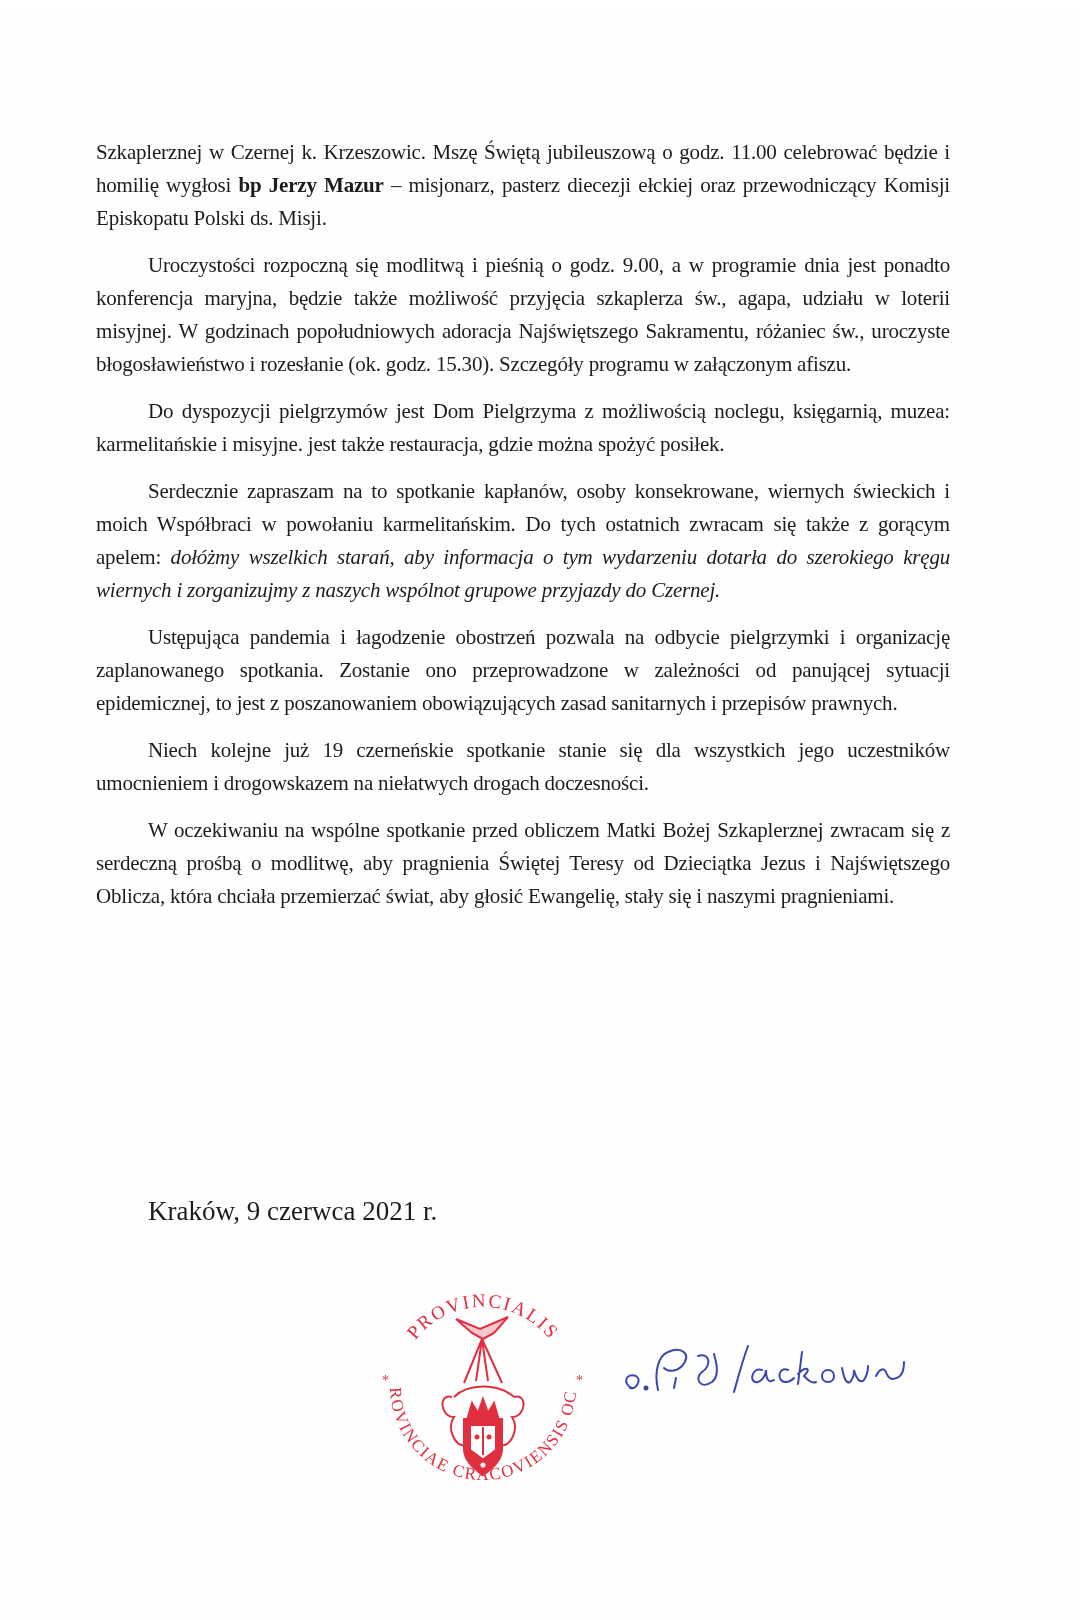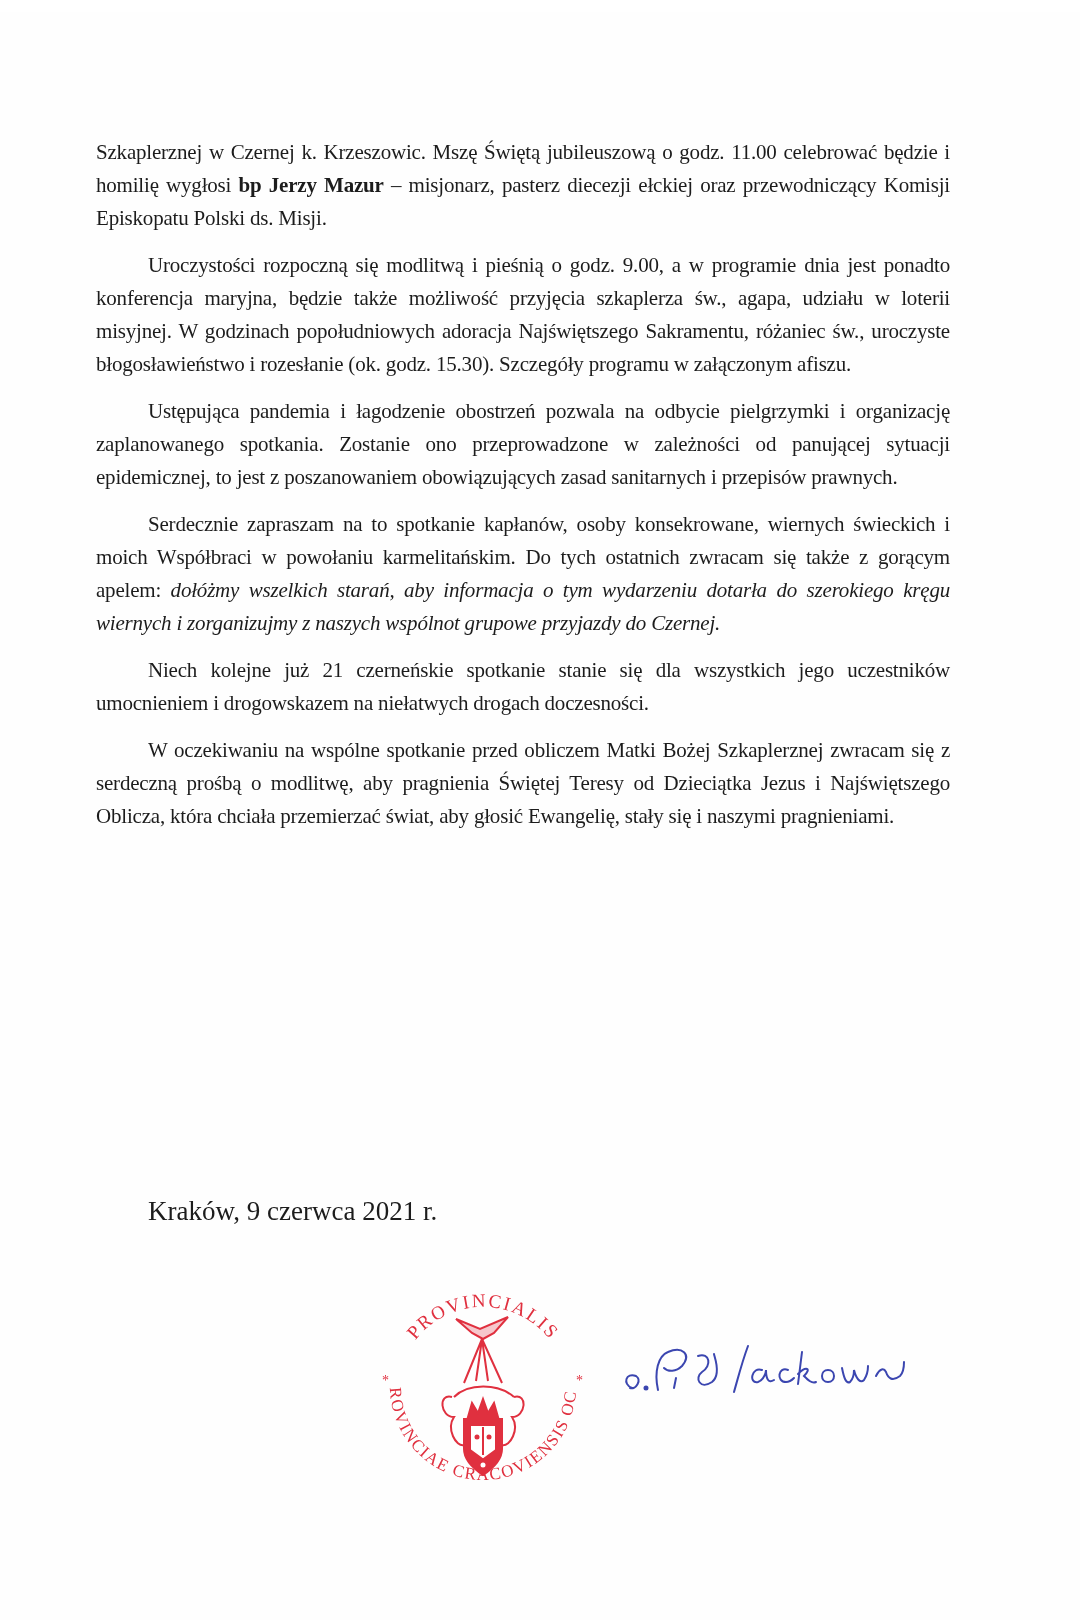--- a/index.html
+++ b/index.html
@@ -40,23 +40,24 @@
   .signer div { white-space: nowrap; }
 </style>
 </head>
 <body>
 
 <div class="page">
 
   <div class="body-text">
     <p class="first"><span>Szkaplerznej w Czernej k. Krzeszowic. Mszę Świętą jubileuszową o godz. 11.00 celebrować będzie i homilię wygłosi </span><span class="bold">bp Jerzy Mazur</span><span> – misjonarz, pasterz diecezji ełckiej oraz przewodniczący Komisji Episkopatu Polski ds. Misji.</span></p>
     <p>Uroczystości rozpoczną się modlitwą i pieśnią o godz. 9.00, a w programie dnia jest ponadto konferencja maryjna, będzie także możliwość przyjęcia szkaplerza św., agapa, udziału w loterii misyjnej. W godzinach popołudniowych adoracja Najświętszego Sakramentu, różaniec św., uroczyste błogosławieństwo i rozesłanie (ok. godz. 15.30). Szczegóły programu w załączonym afiszu.</p>
+    <p>Do dyspozycji pielgrzymów jest Dom Pielgrzyma z możliwością noclegu, księgarnią, muzea: karmelitańskie i misyjne. jest także restauracja, gdzie można spożyć posiłek.</p>
+    <p><span>Serdecznie zapraszam na to spotkanie kapłanów, osoby konsekrowane, wiernych świeckich i moich Współbraci w powołaniu karmelitańskim. Do tych ostatnich zwracam się także z gorącym apelem: </span><span class="ital">dołóżmy wszelkich starań, aby informacja o tym wydarzeniu dotarła do szerokiego kręgu wiernych i zorganizujmy z naszych wspólnot grupowe przyjazdy do Czernej.</span></p>
     <p>Ustępująca pandemia i łagodzenie obostrzeń pozwala na odbycie pielgrzymki i organizację zaplanowanego spotkania. Zostanie ono przeprowadzone w zależności od panującej sytuacji epidemicznej, to jest z poszanowaniem obowiązujących zasad sanitarnych i przepisów prawnych.</p>
-    <p><span>Serdecznie zapraszam na to spotkanie kapłanów, osoby konsekrowane, wiernych świeckich i moich Współbraci w powołaniu karmelitańskim. Do tych ostatnich zwracam się także z gorącym apelem: </span><span class="ital">dołóżmy wszelkich starań, aby informacja o tym wydarzeniu dotarła do szerokiego kręgu wiernych i zorganizujmy z naszych wspólnot grupowe przyjazdy do Czernej.</span></p>
-    <p>Niech kolejne już 21 czerneńskie spotkanie stanie się dla wszystkich jego uczestników umocnieniem i drogowskazem na niełatwych drogach doczesności.</p>
+    <p>Niech kolejne już 19 czerneńskie spotkanie stanie się dla wszystkich jego uczestników umocnieniem i drogowskazem na niełatwych drogach doczesności.</p>
     <p>W oczekiwaniu na wspólne spotkanie przed obliczem Matki Bożej Szkaplerznej zwracam się z serdeczną prośbą o modlitwę, aby pragnienia Świętej Teresy od Dzieciątka Jezus i Najświętszego Oblicza, która chciała przemierzać świat, aby głosić Ewangelię, stały się i naszymi pragnieniami.</p>
   </div>
 
   <div class="date">Kraków, 9 czerwca 2021 r.</div>
 
   <svg class="stamp" viewBox="0 0 230 230">
     <defs>
       <path id="arcTop" d="M 30 115 A 85 85 0 0 1 200 115"></path>
       <path id="arcBottom" d="M 22 110 A 93 93 0 0 0 208 110"></path>
     </defs>

